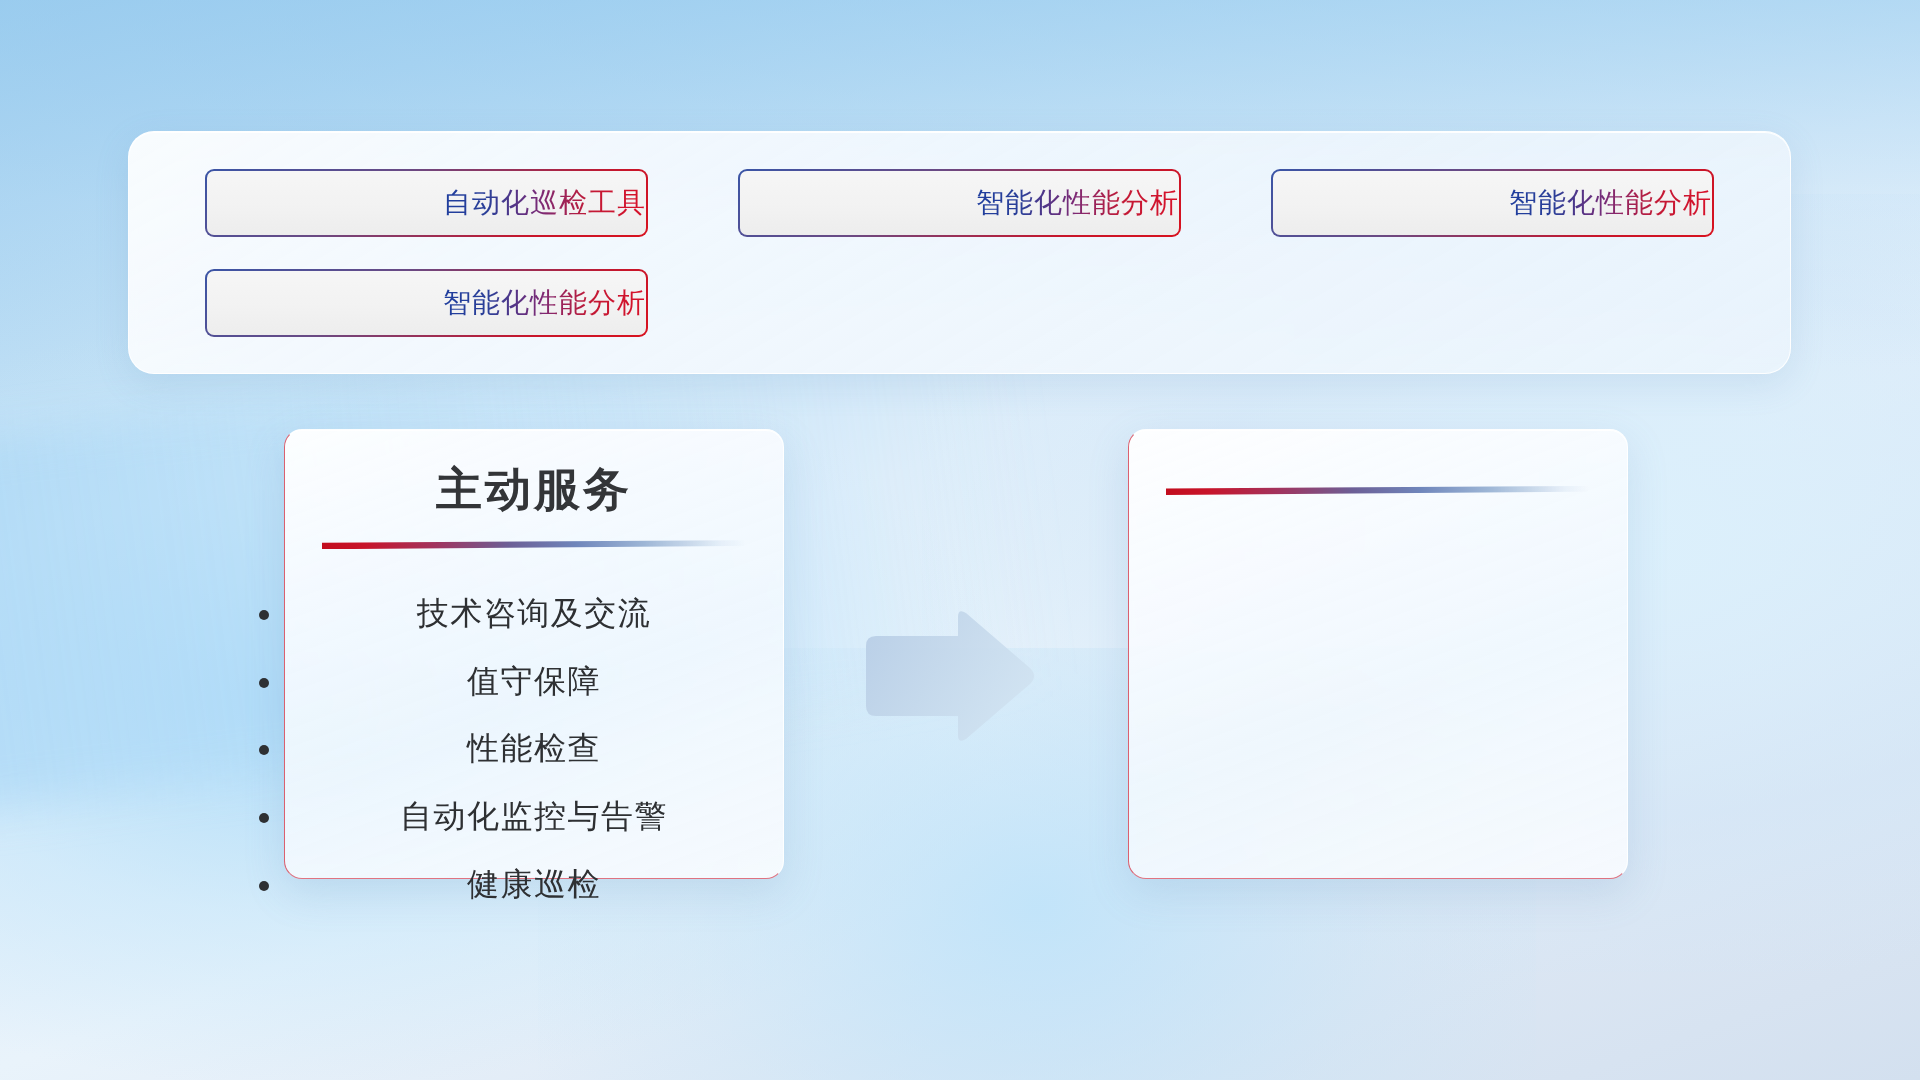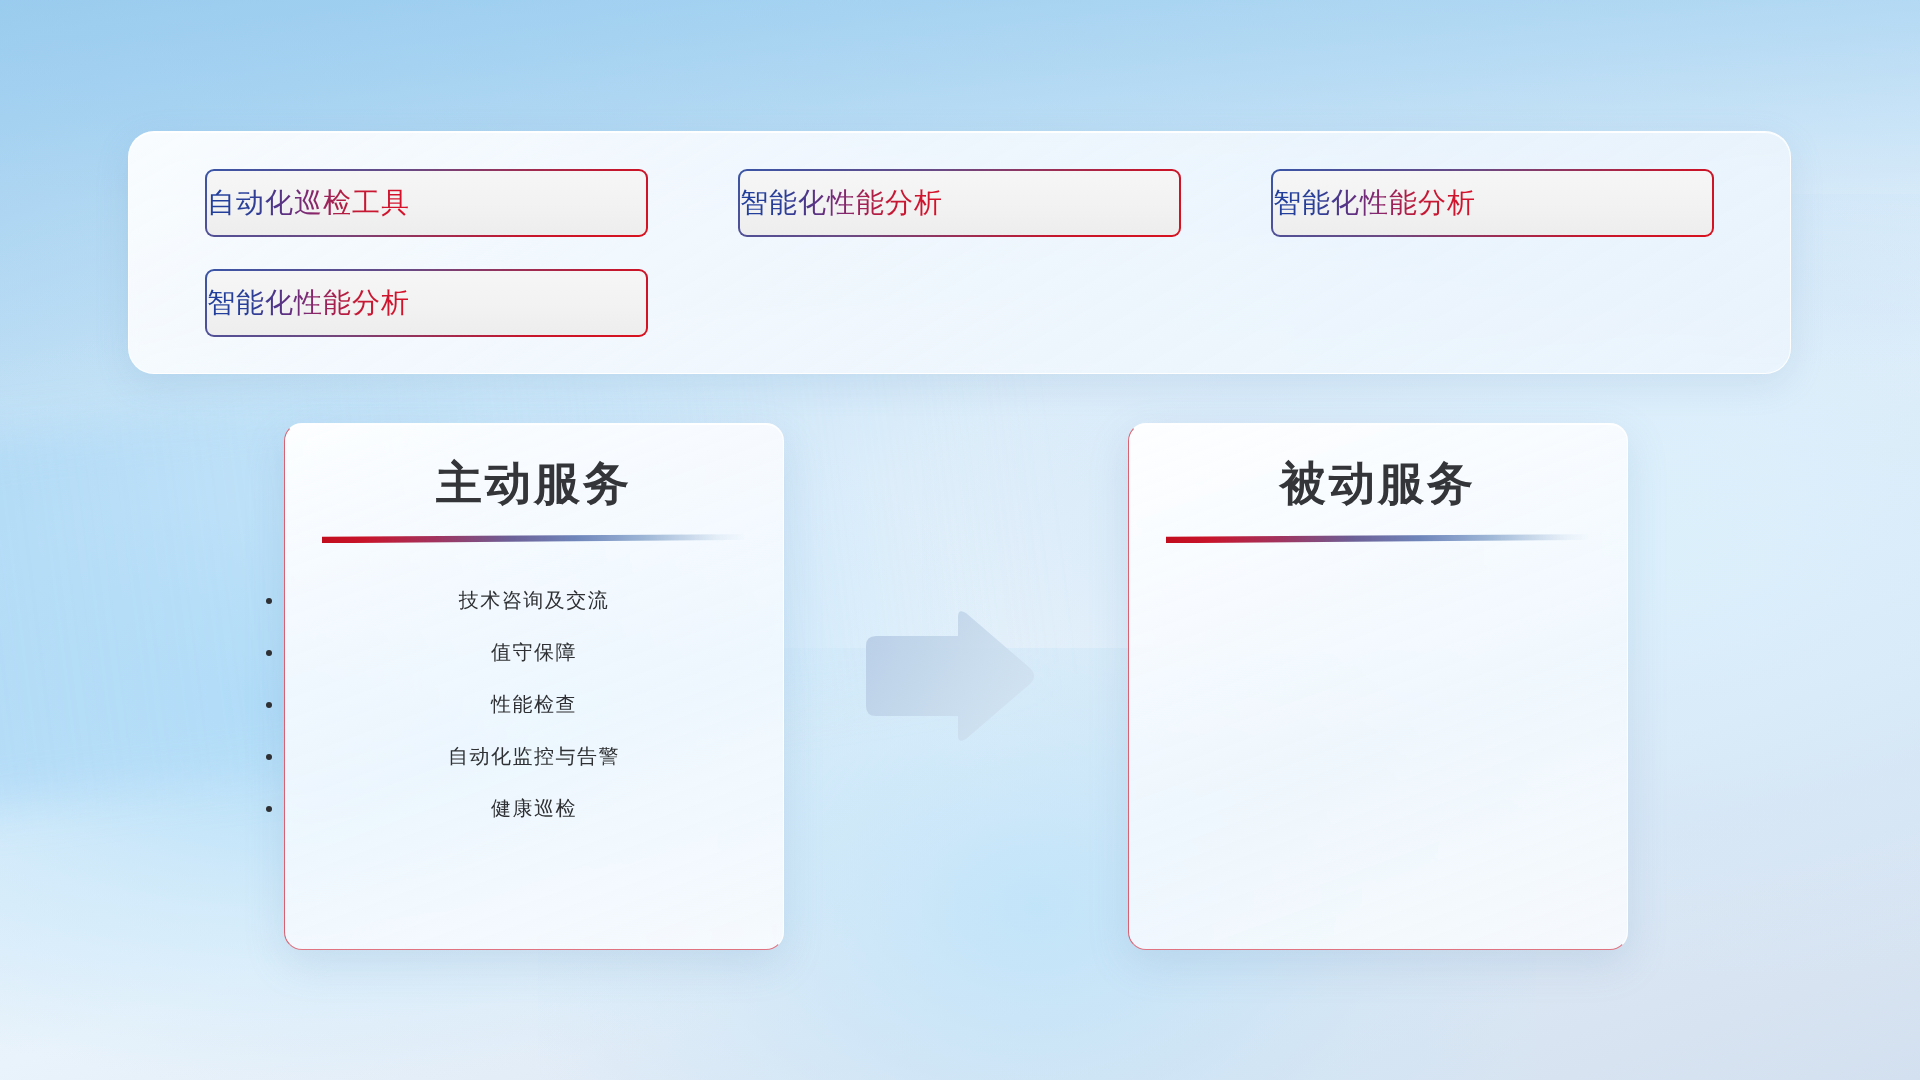--- a/index.html
+++ b/index.html
@@ -132,54 +132,55 @@
     padding: 2px;
     cursor: pointer;
   }
   .pill-inner {
     width: 100%;
     height: 100%;
     border-radius: 7px;
     background: linear-gradient(180deg, #f6f6f6 0%, #f2f2f2 55%, #ededed 100%);
     display: flex;
     align-items: center;
-    justify-content: flex-start;
+    justify-content: flex-end;
   }
   .pill-label {
     font-size: 28px;
     font-weight: 500;
     letter-spacing: 1px;
     white-space: nowrap;
     background: linear-gradient(90deg,
       #1f3e9e 0%, #2b3f98 22%, #7b2a76 48%, #c21a36 72%, #d81028 100%);
     -webkit-background-clip: text;
     background-clip: text;
     color: transparent;
     -webkit-text-fill-color: transparent;
   }
 
   
   .card {
     position: absolute;
     width: 500px;
-    height: 527px;
+    height: 450px;
     border-radius: 18px;
     background: linear-gradient(160deg,
       rgba(255,255,255,0.95) 0%,
       rgba(250,252,255,0.90) 26%,
       rgba(243,249,254,0.86) 58%,
       rgba(248,251,254,0.92) 100%);
     border: 1px solid rgba(255,255,255,0.85);
     border-left: 1.5px solid rgba(214,70,86,0.85);
     border-bottom: 1.5px solid rgba(214,70,86,0.75);
     box-shadow:
       0 14px 40px rgba(100,145,190,0.18),
       inset 0 1px 0 rgba(255,255,255,0.95);
     backdrop-filter: blur(3px);
     padding-top: 32px;
+    margin-top: 6px;
   }
   #card-proactive { left: 284px; top: 423px; }
   #card-reactive  { left: 1128px; top: 423px; }
 
   .card-title {
     text-align: center;
     font-size: 46px;
     font-weight: 700;
     letter-spacing: 3px;
     color: #333538;
@@ -209,21 +210,21 @@
   }
 
   .card-list {
     margin-top: 44px;
     display: flex;
     flex-direction: column;
     gap: 26px;
   }
   .card-list-item {
     text-align: center;
-    font-size: 20px;
+    font-size: 32px;
     font-weight: 400;
     letter-spacing: 1.5px;
     color: #2e3033;
     line-height: 1.3;
     font-family: Liberation Serif, serif;
   }
 
   
   #flow-arrow {
     position: absolute;
@@ -297,15 +298,14 @@
         <stop offset="0%" stop-color="#b7cde6" stop-opacity="0.95"></stop>
         <stop offset="45%" stop-color="#c2d6ea" stop-opacity="0.92"></stop>
         <stop offset="100%" stop-color="#cfe1f0" stop-opacity="0.88"></stop>
       </linearGradient>
     </defs>
     <path d="M4 38 Q4 28 14 28 L96 28 L96 9 Q96 0 104 5 L168 60 Q176 68 168 76 L104 131 Q96 136 96 127 L96 108 L14 108 Q4 108 4 98 Z" fill="url(#arrowGrad)"></path>
   </svg>
 </div>
 
 <section class="card" id="card-reactive">
-  <h2 class="card-title">被动服务</h2>
   <div class="card-divider"></div>
 </section>
 
 </body></html>

